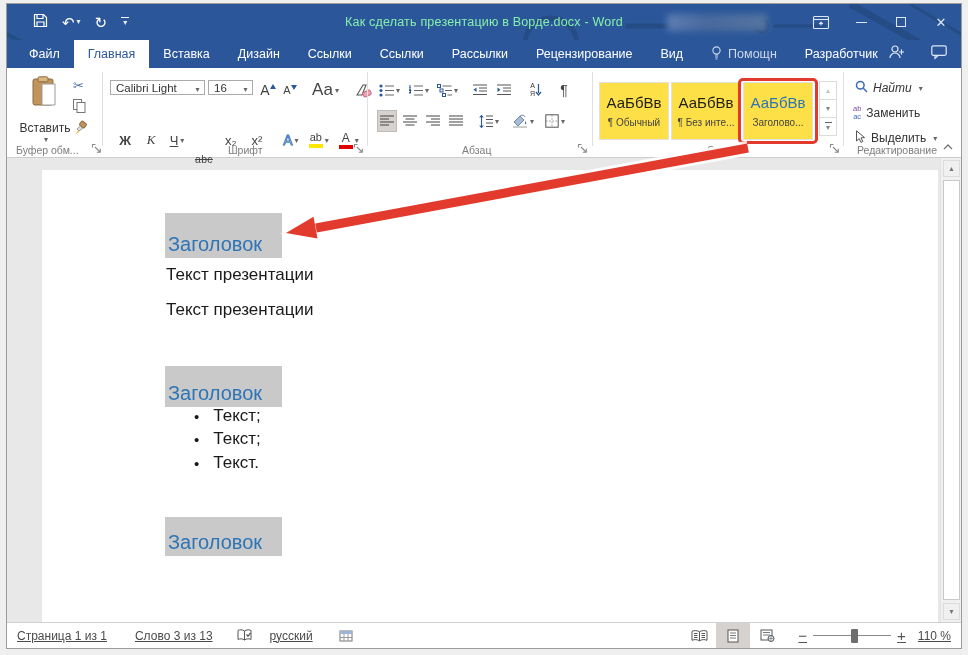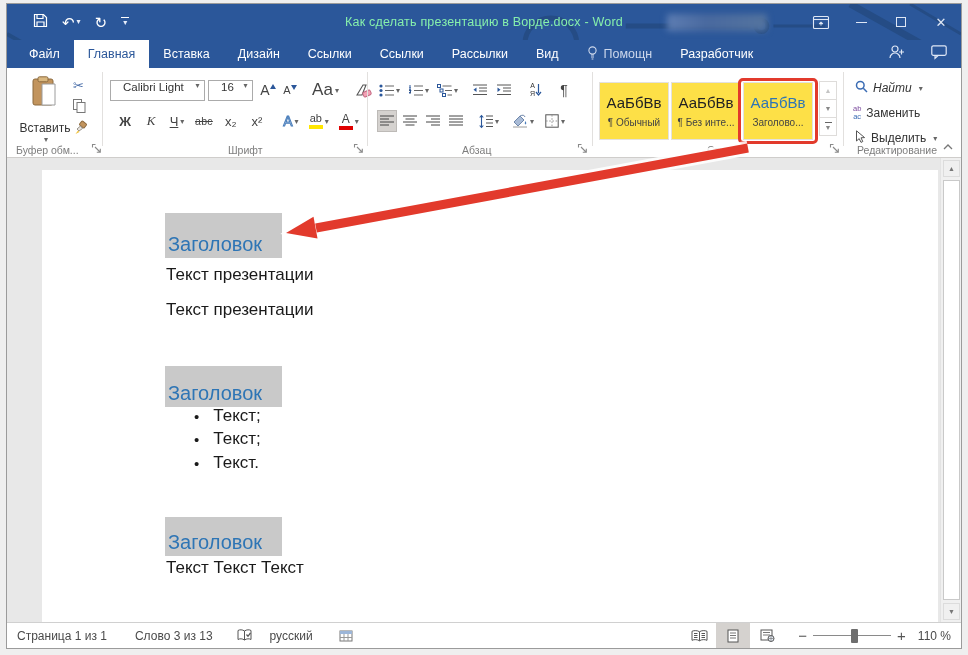--- a/index.html
+++ b/index.html
@@ -37,28 +37,28 @@
   .tabrow-icons{position:absolute;right:14px;top:0;height:28px;display:flex;align-items:center;gap:26px;z-index:1;}
 
   
   .ribbon{position:relative;height:90px;background:var(--ribbon-bg);border-bottom:1px solid #cfcdcb;flex:0 0 auto;z-index:3;font-size:12px;color:#3b3b3b;}
   .vsep{position:absolute;top:4px;height:74px;width:1px;background:#e2e0de;}
   .glabel{position:absolute;bottom:1px;font-size:10.5px;color:var(--group-label);white-space:nowrap;}
   .launcher{position:absolute;bottom:3px;width:11px;height:11px;}
   .row{position:absolute;display:flex;align-items:center;}
   .tbtn{display:flex;align-items:center;justify-content:center;height:22px;min-width:20px;padding:0 2px;color:#444;}
   .tbtn.active{background:var(--active-toggle);border:1px solid #bdbab7;}
-  .combo{height:21px;border:1px solid var(--combo-border);background:#fff;display:flex;align-items:flex-start;font-size:11.5px;color:#333;padding-left:12px;}
+  .combo{height:15px;border:1px solid var(--combo-border);background:#fff;display:flex;align-items:flex-end;font-size:11.5px;color:#333;padding-left:5px;}
   .combo .cv{flex:1;white-space:nowrap;overflow:hidden;}
   .combo .ca{width:13px;text-align:center;font-size:8px;color:#666;}
   .mini-caret{font-size:8px;color:#666;margin-left:2px;}
   .bold-k{font-weight:bold;font-size:13px;}
   .ital-k{font-style:italic;font-size:13px;font-family:"Liberation Serif",serif;}
   .und-k{text-decoration:underline;font-size:13px;}
-  .strike-k{text-decoration:line-through;font-size:10.5px;letter-spacing:.3px;}
+  .strike-k{text-decoration:line-through;font-size:10.5px;letter-spacing:.3px;margin-top:38px;}
   .subsup{font-size:13px;}
   .color-stack{display:flex;flex-direction:column;align-items:center;line-height:1;}
   .color-bar{width:14px;height:4px;margin-top:1px;}
   .stylecard{position:absolute;top:14px;width:70px;height:58px;border:1px solid #e3e1df;background:#fde047;display:flex;flex-direction:column;align-items:center;justify-content:center;overflow:hidden;}
   .stylecard .prev{font-size:15px;color:#222;white-space:nowrap;}
   .stylecard .nm{font-size:10px;color:#444;margin-top:6px;white-space:nowrap;}
   .stylecard.heading .prev{color:var(--heading-blue);}
   .scrollcol{position:absolute;display:flex;flex-direction:column;}
   .scrollcol .sbtn{width:18px;height:19px;border:1px solid #dedcda;background:#fff;display:flex;align-items:center;justify-content:center;font-size:7px;color:#888;margin-top:-1px;}
   .annobox{position:absolute;border:3px solid var(--red);border-radius:5px;z-index:40;}
@@ -71,21 +71,21 @@
   .hblock .htext{font-size:20px;color:var(--heading-blue);white-space:nowrap;}
   .ptext{position:absolute;font-size:17px;color:#1a1a1a;white-space:nowrap;}
   .bullet-line{position:absolute;display:flex;align-items:center;gap:14px;font-size:17px;color:#1a1a1a;}
   .bullet-line .bm{font-size:15px;}
   .vscroll{position:absolute;right:0;top:0;bottom:0;width:21px;background:#f0f0f0;border-left:1px solid #e3e3e3;}
   .vsbtn{position:absolute;left:2px;width:17px;height:17px;background:#f0f0f0;border:1px solid #dcdcdc;display:flex;align-items:center;justify-content:center;font-size:7px;color:#777;}
   .vsthumb{position:absolute;left:2px;width:17px;background:#fff;border:1px solid #c9c9c9;}
 
   
   .statusbar{height:26px;flex:0 0 auto;background:#fff;border-top:1px solid #d0d0d0;display:flex;align-items:center;font-size:12px;color:var(--status-text);z-index:2;}
-  .sb-item{white-space:nowrap;}
+  .sb-item{white-space:nowrap;text-decoration:underline;}
   .viewbtn{width:34px;height:26px;display:flex;align-items:center;justify-content:center;color:#555;}
   .viewbtn.active{background:#d5d2cf;}
   .zoomtrack{position:relative;width:78px;height:26px;display:flex;align-items:center;}
   .zoomtrack .line{width:100%;height:1px;background:#8a8a8a;}
   .zoomtrack .tick{position:absolute;left:50%;top:9px;width:1px;height:8px;background:#8a8a8a;}
   .zoomtrack .handle{position:absolute;left:38px;top:6px;width:7px;height:14px;background:#6e6e6e;border-radius:1px;}
 
   .arrow-overlay{position:absolute;left:0;top:0;width:956px;height:646px;pointer-events:none;z-index:60;}
   svg{overflow:visible;}
 </style>
@@ -153,20 +153,21 @@
   </div>
 
   <div class="tabrow">
     <div class="tab" style="margin-left:8px">Файл</div>
     <div class="tab active">Главная</div>
     <div class="tab">Вставка</div>
     <div class="tab">Дизайн</div>
     <div class="tab">Ссылки</div>
     <div class="tab">Ссылки</div>
     <div class="tab">Рассылки</div>
+    <div class="tab">Рецензирование</div>
     <div class="tab">Вид</div>
     <div class="tab helper">
       <span>
         <svg width="11" height="14" viewBox="0 0 11 14">
             <g fill="none" stroke="#cdd8ec" stroke-width="1.1">
               <circle cx="5.5" cy="4.5" r="3.6"></circle>
               <path d="M4 9 h3 M4 11 h3 M4.6 13 h1.8"></path>
             </g>
           </svg>
       </span>
@@ -553,21 +554,20 @@
         <span>Текст;</span>
       </div>
       <div class="bullet-line" style="left:152px;top:283px;">
         <span class="bm">•</span>
         <span>Текст.</span>
       </div>
 
       <div class="hblock" style="left:123px;top:347px;width:117px;height:39px;">
         <span class="htext">Заголовок</span>
       </div>
-      <div class="ptext" style="left:124px;top:388px;">Текст Текст Текст</div>
     </div>
 
     <div class="vscroll">
       <div class="vsbtn" style="top:2px;">▲</div>
       <div class="vsthumb" style="top:22px;bottom:22px;"></div>
       <div class="vsbtn" style="bottom:2px;">▼</div>
     </div>
   </div>
 
   <div class="statusbar">

